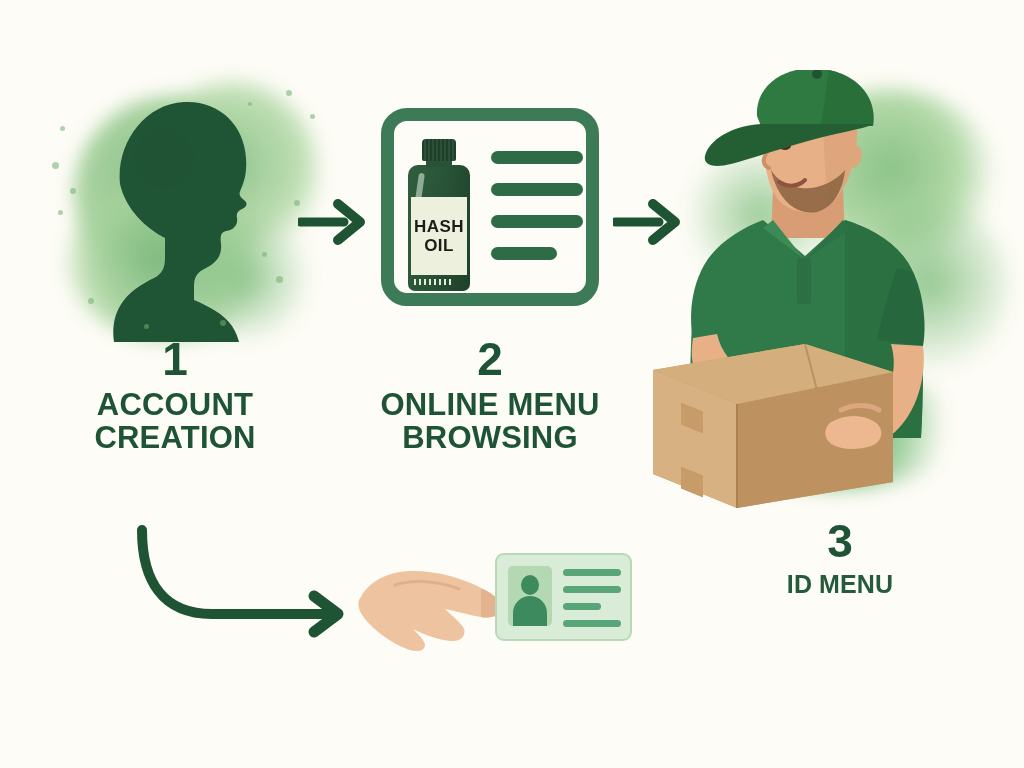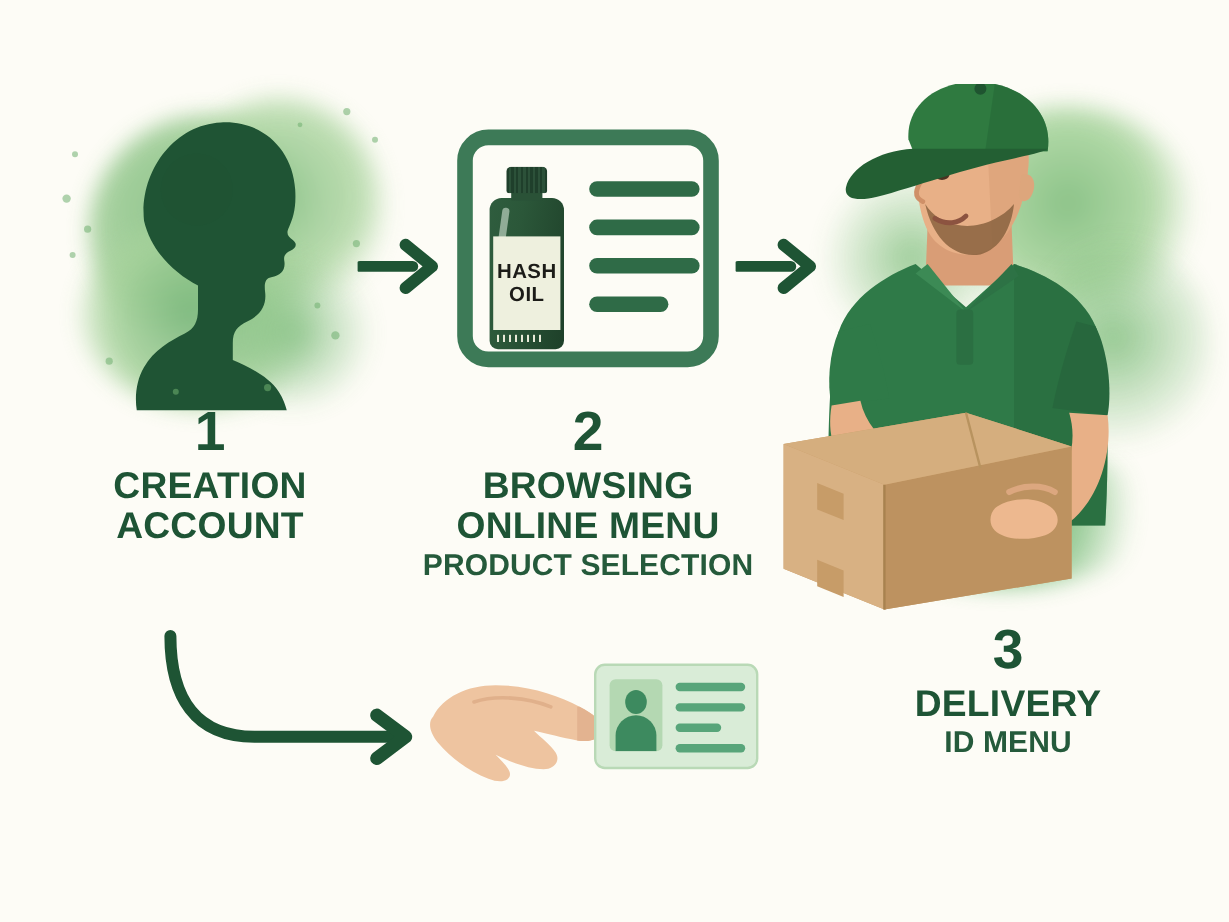--- a/index.html
+++ b/index.html
@@ -324,29 +324,28 @@
                C 200 344, 218 344, 230 352
                C 240 359, 238 372, 226 376
                C 212 381, 192 380, 184 372
                C 178 366, 180 356, 186 352 Z" fill="#edb88f"></path>
       <path d="M196 340 C 208 334, 224 334, 234 340" stroke="#dca77f" stroke-width="5" fill="none" stroke-linecap="round"></path>
     </svg>
   </div>
 
   <div class="caption" style="left:10px;top:336px;width:330px;">
     <div class="step-num">1</div>
+    <div class="title-line">ACCOUNT</div>
     <div class="title-line">CREATION</div>
-    <div class="title-line">ACCOUNT</div>
   </div>
 
   <div class="caption" style="left:325px;top:336px;width:330px;">
     <div class="step-num">2</div>
+    <div class="title-line">ONLINE MENU</div>
     <div class="title-line">BROWSING</div>
-    <div class="title-line">ONLINE MENU</div>
-    <div class="sub-line">PRODUCT SELECTION</div>
   </div>
 
   <div class="abs arrow" style="left:128px;top:522px;">
     <svg width="240" height="120" viewBox="0 0 240 120">
       <path d="M14 8
                C 14 58, 34 92, 84 92
                L 198 92" stroke="#1e5434" stroke-width="10" fill="none" stroke-linecap="round"></path>
       <path d="M186 74 L210 92 L186 110" stroke="#1e5434" stroke-width="11" fill="none" stroke-linecap="round" stroke-linejoin="round"></path>
     </svg>
   </div>
@@ -378,17 +377,16 @@
       </div>
       <div class="id-line" style="left:66px;top:14px;width:58px;"></div>
       <div class="id-line" style="left:66px;top:31px;width:58px;"></div>
       <div class="id-line" style="left:66px;top:48px;width:38px;"></div>
       <div class="id-line" style="left:66px;top:65px;width:58px;"></div>
     </div>
   </div>
 
   <div class="caption" style="left:690px;top:518px;width:300px;">
     <div class="step-num">3</div>
-    <div class="title-line">DELIVERY</div>
     <div class="sub-line">ID MENU</div>
   </div>
 
 </div>
 
 </body></html>

